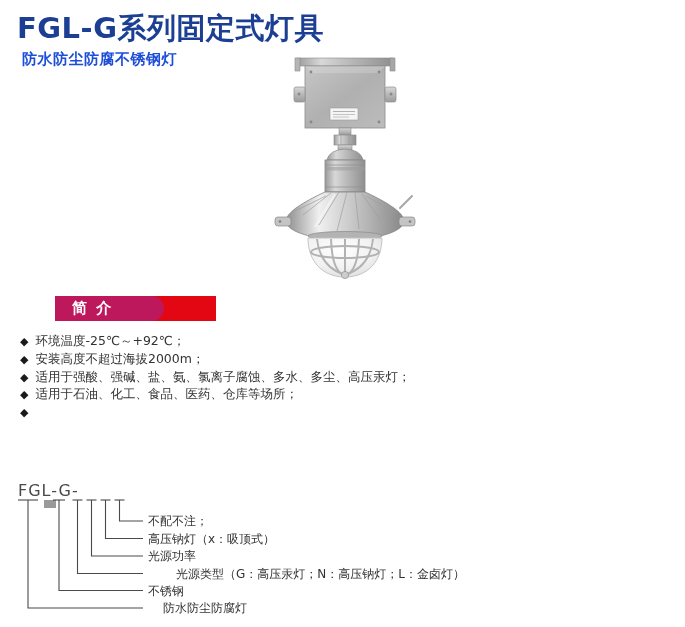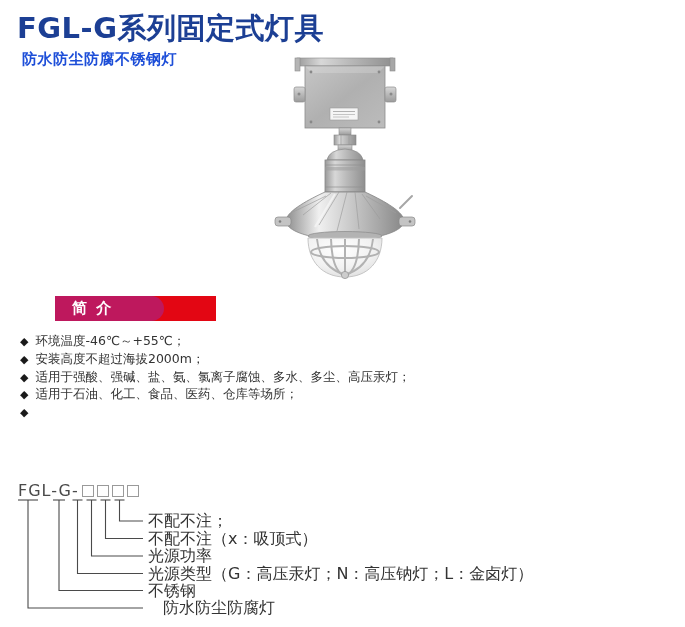--- a/index.html
+++ b/index.html
@@ -36,34 +36,34 @@
     display:flex;align-items:center;padding-left:17px;box-sizing:border-box;
     letter-spacing:2px;white-space:pre;margin-left:41px;
   }
   
   .bullets{position:absolute;left:20px;top:333px;margin:0;padding:0;list-style:none;}
   .bullets li{height:17.7px;display:flex;align-items:center;font-size:12.5px;color:#333333;white-space:nowrap;}
   .bullets .diamond{font-size:11px;color:#1a1a1a;margin-right:7px;line-height:1;}
   
   .model-code{
     position:absolute;left:18px;top:481px;height:19px;
-    display:flex;align-items:center;
+    display:flex;align-items:center;flex-direction:column;
   }
   .model-code .prefix{
     font-size:16px;color:#4a4a4a;letter-spacing:1px;line-height:19px;
   }
   .code-box{
     display:inline-block;width:10px;height:10px;
     border:1.5px solid #9a9a9a;margin-left:3px;background:#ffffff;
   }
   
   .diagram-svg{position:absolute;left:0;top:496px;}
   .m-label{
     position:absolute;left:148px;height:16px;line-height:16px;
-    font-size:16px;color:#333333;white-space:nowrap;
+    font-size:12px;color:#333333;white-space:nowrap;
   }
 </style>
 </head>
 <body>
 
 <div class="page">
 
   <h1 class="title">FGL-G系列固定式灯具</h1>
   <h2 class="subtitle">防水防尘防腐不锈钢灯</h2>
 
@@ -168,21 +168,21 @@
 
   <div class="sec-header" style="top:296px;">
     <div class="sec-red"></div>
     <div class="sec-white"></div>
     <div class="sec-blue">简 介</div>
   </div>
 
   <ul class="bullets">
     <li>
       <span class="diamond">◆</span>
-      <span>环境温度-46℃～+55℃；</span>
+      <span>环境温度-25℃～+92℃；</span>
     </li>
     <li>
       <span class="diamond">◆</span>
       <span>安装高度不超过海拔2000m；</span>
     </li>
     <li>
       <span class="diamond">◆</span>
       <span>适用于强酸、强碱、盐、氨、氯离子腐蚀、多水、多尘、高压汞灯；</span>
     </li>
     <li>
@@ -216,19 +216,19 @@
       <polyline points="119.5,4 119.5,25 143,25"></polyline>
       <polyline points="105.5,4 105.5,42.5 143,42.5"></polyline>
       <polyline points="91.5,4 91.5,60 143,60"></polyline>
       <polyline points="77.5,4 77.5,77.5 143,77.5"></polyline>
       <polyline points="59,4 59,94.5 143,94.5"></polyline>
       <polyline points="28,4 28,112 143,112"></polyline>
     </g>
   </svg>
 
   <div class="m-label" style="top:513px;">不配不注；</div>
-  <div class="m-label" style="top:530.5px;">不配不注（x：吸顶式）</div>
+  <div class="m-label" style="top:530.5px;">高压钠灯（x：吸顶式）</div>
   <div class="m-label" style="top:548px;">光源功率</div>
-  <div class="m-label" style="top:565.5px;">光源类型（G：高压汞灯；N：高压钠灯；L：金卤灯）</div>
+  <div class="m-label" style="top:565.5px;margin-left:28px;">光源类型（G：高压汞灯；N：高压钠灯；L：金卤灯）</div>
   <div class="m-label" style="top:582.5px;">不锈钢</div>
   <div class="m-label" style="top:600px;padding-left:15px;">防水防尘防腐灯</div>
 
 </div>
 
 </body></html>

